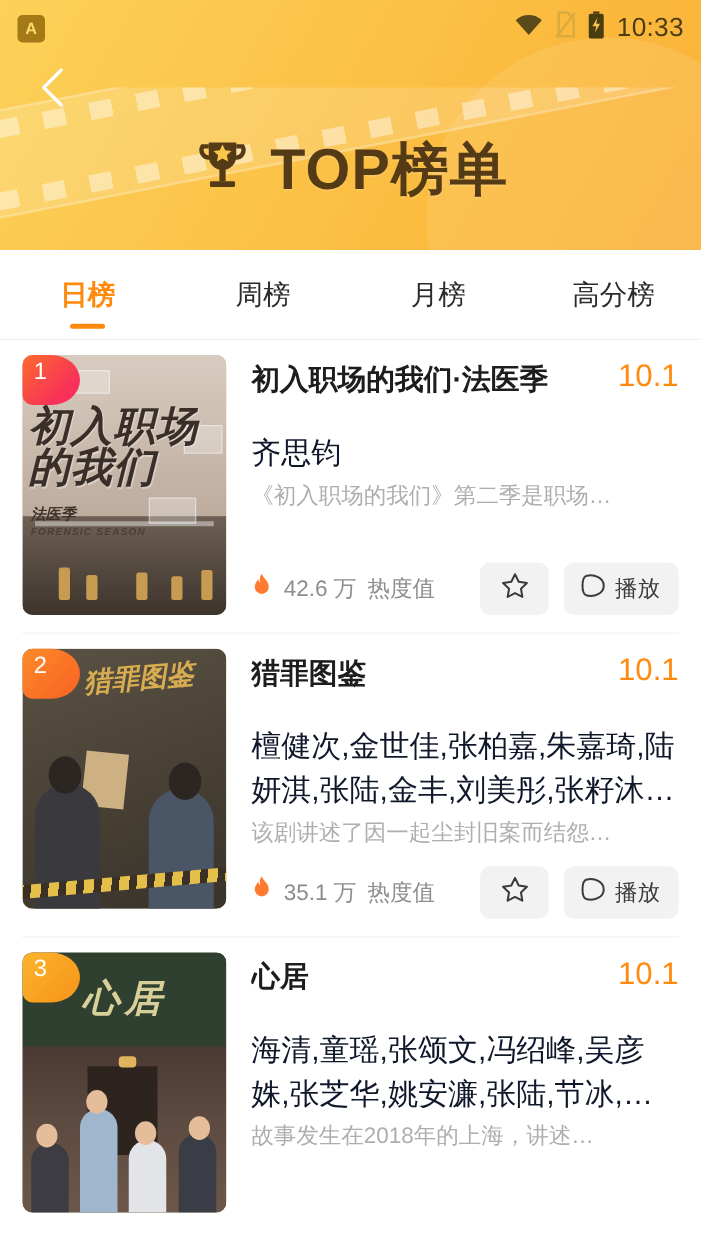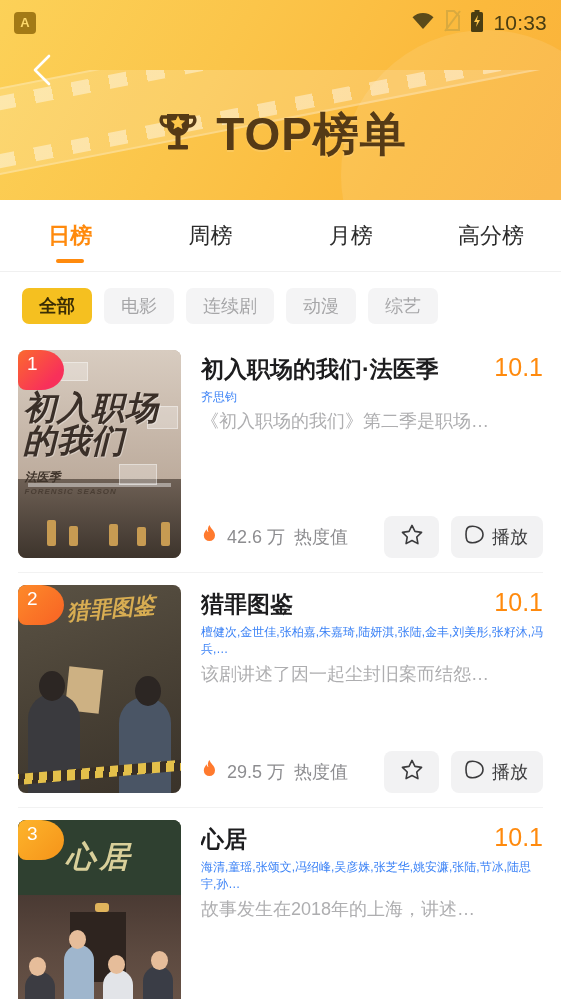--- a/index.html
+++ b/index.html
@@ -124,21 +124,21 @@
   .badge.b3 { background:linear-gradient(135deg,#fdb42b 0%,#f79a1d 80%); }
 
   .info { flex:1; min-width:0; padding-top:4px; display:flex; flex-direction:column; }
   .info-top { display:flex; align-items:flex-start; gap:10px; }
   .vtitle {
     font-size:23px; color:#1d1d1f; font-weight:bold; flex:1;
     white-space:nowrap; overflow:hidden; text-overflow:ellipsis;
   }
   .score { font-size:25px; color:#ff8a0d; font-weight:normal; flex:none; line-height:1.1; }
   .cast {
-    margin-top:4px; font-size:12px; color:#3b82f6; line-height:1.45;
+    margin-top:27px; font-size:24px; color:#0f172a; line-height:1.45;
     overflow:hidden; display:-webkit-box; -webkit-line-clamp:2; -webkit-box-orient:vertical;
   }
   .cast.one-line { white-space:nowrap; text-overflow:ellipsis; display:block; }
   .desc {
     margin-top:3px; font-size:18px; color:#aeaeb0; line-height:1.4;
     white-space:nowrap; overflow:hidden; text-overflow:ellipsis;
   }
   .actions { margin-top:auto; display:flex; align-items:center; padding-top:14px; }
   .heat { display:flex; align-items:center; gap:9px; font-size:18px; color:#8d8d90; }
   .btns { margin-left:auto; display:flex; align-items:center; gap:12px; }
@@ -283,37 +283,20 @@
         <span>周榜</span>
       </div>
     <div class="tab">
         <span>月榜</span>
       </div>
     <div class="tab">
         <span>高分榜</span>
       </div>
   </div>
 
-  <div class="chips">
-    <div class="chip active">
-        <span>全部</span>
-      </div>
-    <div class="chip">
-        <span>电影</span>
-      </div>
-    <div class="chip">
-        <span>连续剧</span>
-      </div>
-    <div class="chip">
-        <span>动漫</span>
-      </div>
-    <div class="chip">
-        <span>综艺</span>
-      </div>
-  </div>
 
   <div class="list">
 
     <div class="row">
       <div class="thumb-wrap">
         <div class="thumb">
           <div class="art a1">
             <div class="wall"></div>
             <div class="counter"></div>
             <div class="shelf"></div>
@@ -398,21 +381,21 @@
         </div>
         <div class="cast">檀健次,金世佳,张柏嘉,朱嘉琦,陆妍淇,张陆,金丰,刘美彤,张籽沐,冯兵,…</div>
         <div class="desc">该剧讲述了因一起尘封旧案而结怨…</div>
         <div class="actions">
           <div class="heat">
             <span>
               <svg width="17" height="20" viewBox="0 0 17 20">
                 <path d="M8.5 0 C10 4.5 14 5.5 14 10.5 A5.6 5.6 0 0 1 2.8 10.5 C2.8 7.6 4.6 6 5.6 4.2 C5.8 6.6 7.4 7 7.4 7 C6.2 4.4 7.1 1.8 8.5 0 Z" fill="#ff7a2e"></path>
               </svg>
             </span>
-            <span>29.5 万</span>
+            <span>35.1 万</span>
             <span>热度值</span>
           </div>
           <div class="btns">
             <div class="btn fav">
               <span>
                 <svg width="22" height="21" viewBox="0 0 22 21">
                   <path d="M11 1.4 l2.95 6.0 6.6 .95 -4.78 4.66 1.13 6.58 -5.9-3.1 -5.9 3.1 1.13-6.58 -4.78-4.66 6.6-.95 Z" fill="none" stroke="#3b3b3d" stroke-width="1.6" stroke-linejoin="round"></path>
                 </svg>
               </span>
             </div>

